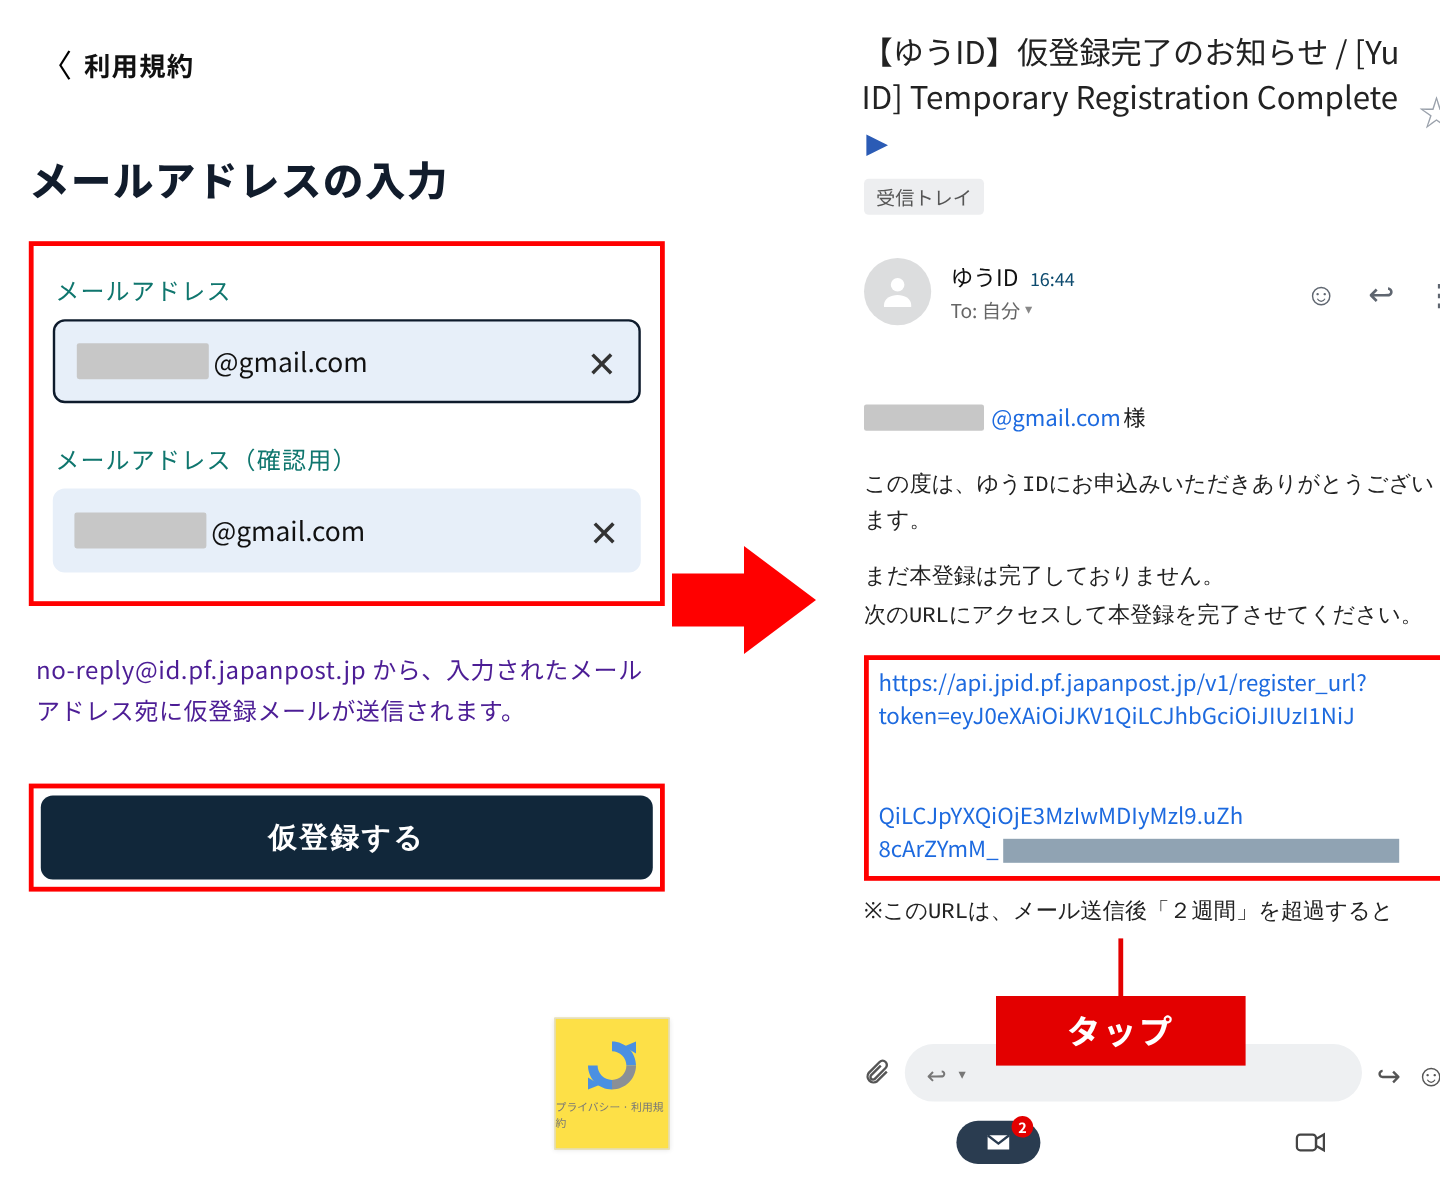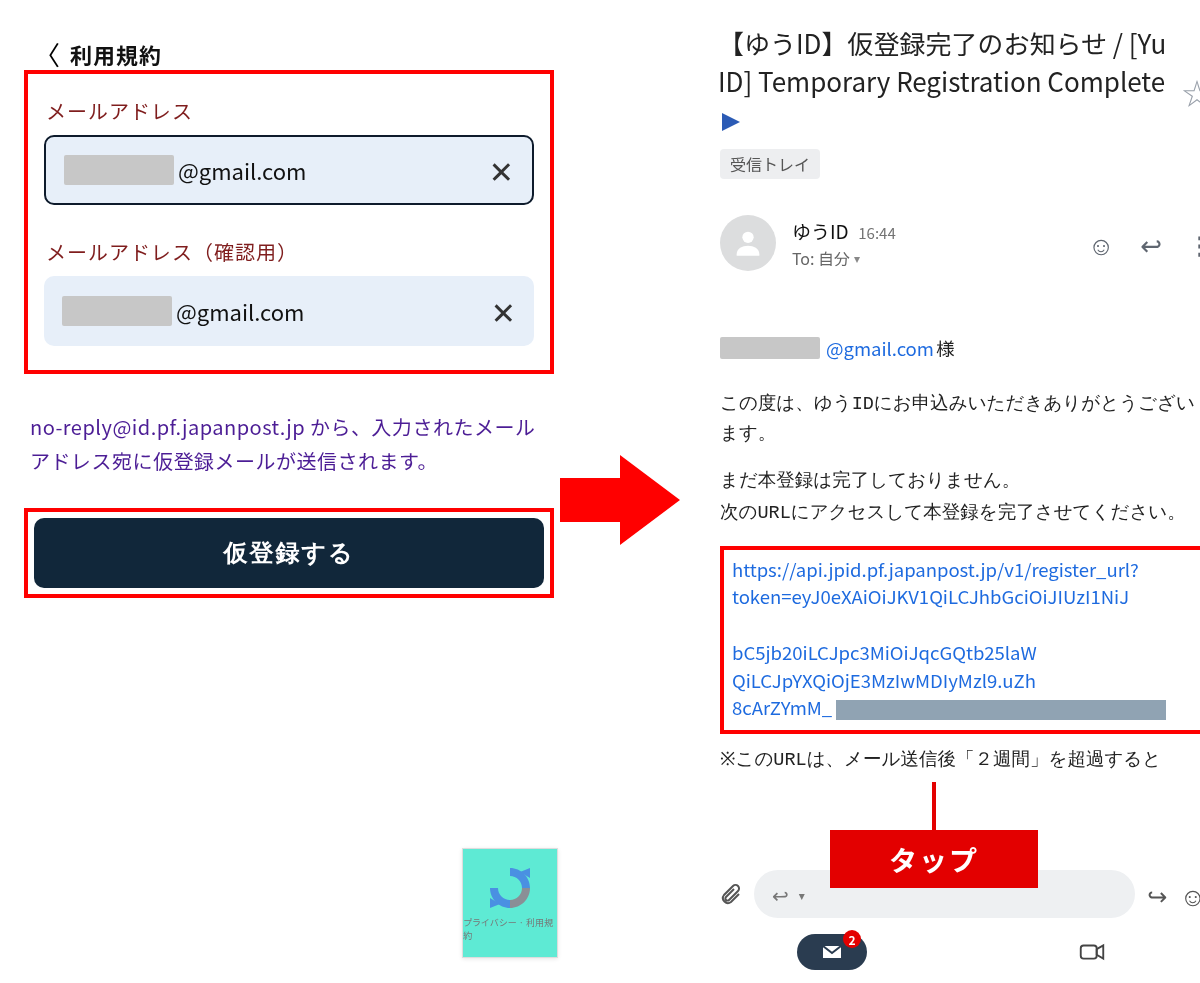--- a/index.html
+++ b/index.html
@@ -24,21 +24,21 @@
   .back-label { font-size: 22px; font-weight: 700; color:#111; letter-spacing: 1px;}
   .page-title {
     margin: 54px 0 28px 0;
     font-size: 34px; font-weight: 800; color:#111c2c;
     letter-spacing: 1px;
   }
   .form-highlight {
     border: 4px solid #ff0000;
     padding: 16px 16px 24px 16px;
   }
-  .field-label { font-size: 20px; color:#7f1d1d; margin: 6px 0 10px 2px; letter-spacing:1px; }
+  .field-label { font-size: 20px; color:#0f766e; margin: 6px 0 10px 2px; letter-spacing:1px; }
   .field {
     position: relative;
     display:flex; align-items:center;
     width: 100%; height: 70px;
     background: #e7eff9;
     border-radius: 10px;
     padding: 0 18px;
   }
   .field.primary { border: 2px solid #0e1b2c; }
   .redacted {
@@ -50,35 +50,35 @@
     font-size: 30px; color:#333; font-weight:300; line-height:1;
     padding-left:10px; cursor:pointer;
   }
   .field-gap { height: 26px; }
   .hint-text {
     margin: 36px 6px 0 6px;
     font-size: 20px; line-height: 1.7; color:#4c1d95;
     letter-spacing: .5px;
   }
   .submit-wrap {
-    margin-top: 30px;
+    margin-top: 44px;
     border: 4px solid #ff0000;
     padding: 6px;
   }
   .submit-btn {
     width: 100%; height: 70px;
     background: #11273a; color:#fff;
     border: none; border-radius: 10px;
     font-size: 24px; font-weight: 700; letter-spacing: 2px;
     cursor: pointer;
   }
   .recaptcha {
     position: absolute; right: -4px; bottom: 0;
     width: 96px; height: 110px;
-    background:#5eead4; border:1px solid #ddd;
+    background:#fde047; border:1px solid #ddd;
     box-shadow: 0 1px 4px rgba(0,0,0,.1);
     display:flex; flex-direction:column; align-items:center; justify-content:center;
     gap:4px;
   }
   .recaptcha svg { width:48px; height:48px; }
   .recaptcha .rc-text { font-size:9px; color:#777; }
 
   
   .arrow {
     position:absolute;
@@ -119,21 +119,21 @@
     display:flex; align-items:center; gap:16px;
     padding: 36px 10px 0 18px;
   }
   .avatar {
     width:56px; height:56px; border-radius:50%;
     background:#dcddde; display:flex; align-items:center; justify-content:center;
   }
   .avatar svg { width:34px; height:34px; fill:#fff; }
   .sender-meta { flex:1 1 auto; }
   .sender-name { font-size:19px; color:#111; }
-  .sender-time { font-size:15px; color:#737373; margin-left:6px;margin-top:12px;}
+  .sender-time { font-size:15px; color:#0c4a6e; margin-left:6px;margin-top:12px;}
   .sender-to { font-size:16px; color:#666; margin-top:2px; display:flex; align-items:center; gap:4px;}
   .sender-to .dd { font-size:12px; color:#888; }
   .mail-actions { display:flex; align-items:center; gap:26px; color:#555; }
   .mail-actions .ico { font-size:26px; cursor:pointer; color:#5f6670;}
   .kebab { font-size:24px; letter-spacing:0; cursor:pointer; color:#5f6670; font-weight:700;}
 
   .mail-body {
     padding: 62px 12px 0 18px;
     font-size: 18.5px; color:#222; line-height:1.65;
   }
@@ -221,20 +221,21 @@
 <body>
 
 <div class="stage">
 
   <div class="left">
     <div class="back-row">
       <span class="chev">〈</span>
       <span class="back-label">利用規約</span>
     </div>
 
+    <h1 class="page-title">メールアドレスの入力</h1>
 
     <div class="form-highlight">
       <div class="field-label">メールアドレス</div>
       <div class="field primary">
         <span class="redacted"></span>
         <span class="field-text">@gmail.com</span>
         <span class="clear-x">✕</span>
       </div>
 
       <div class="field-gap"></div>
@@ -313,21 +314,21 @@
       </div>
 
       <p class="para">この度は、ゆうIDにお申込みいただきありがとうございます。</p>
       <p class="para tight">まだ本登録は完了しておりません。</p>
       <p class="para">次のURLにアクセスして本登録を完了させてください。</p>
 
       <div class="url-box">
         <span>https://api.jpid.pf.japanpost.jp/v1/register_url?</span><br>
         <span>token=eyJ0eXAiOiJKV1QiLCJhbGciOiJIUzI1NiJ</span><br>
         <br>
-        <span>bC5jb20iLCJpc3MiOiJqcGQtb25laW</span><br>
+        <br>
         <span>QiLCJpYXQiOjE3MzIwMDIyMzl9.uZh</span><br>
         <span>8cArZYmM_</span><span class="url-redact"></span>
       </div>
 
       <p class="para note">
         <span>※</span>
           <span>このURLは、メール送信後「２週間」を超過すると</span>
       </p>
     </div>
 

